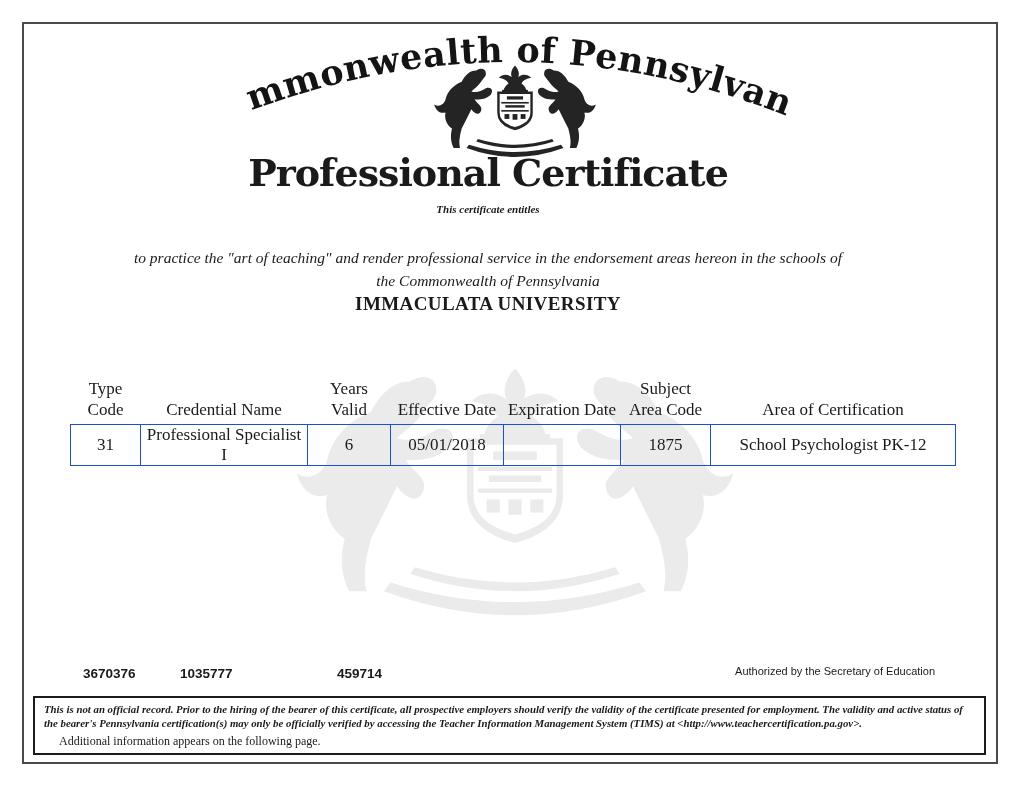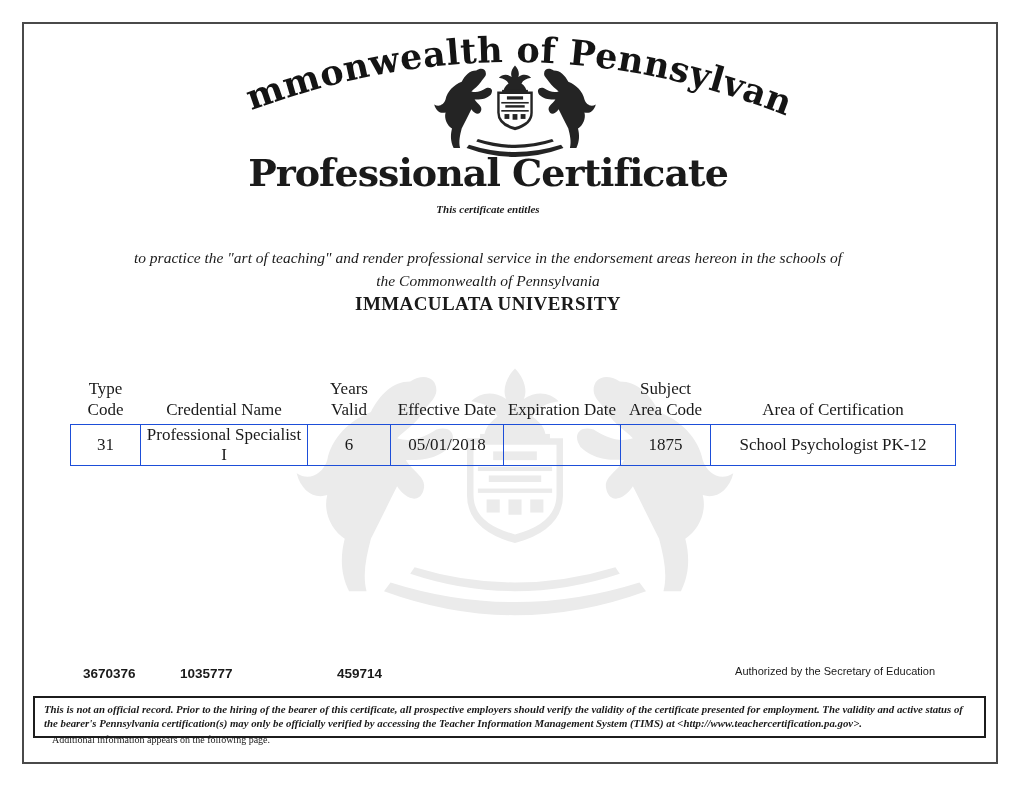--- a/index.html
+++ b/index.html
@@ -37,28 +37,28 @@
   .col-eff{width:113px}.col-exp{width:117px}.col-subj{width:90px}.col-area{width:245px}
   .ref-num{
     position:absolute;top:666px;font-family:"Liberation Sans", sans-serif;
     font-size:13.5px;font-weight:bold;z-index:1;text-align:center;
   }
   .authorized{
     position:absolute;right:89px;top:665px;font-family:"Liberation Sans", sans-serif;
     font-size:11px;z-index:1;
   }
   .footer-box{
-    position:absolute;left:33px;top:696px;width:953px;height:42px;
+    position:absolute;left:33px;top:696px;width:953px;height:59px;
     border:2px solid #1c1c1c;box-sizing:border-box;padding:4px 9px;z-index:1;
     background:transparent;
   }
   .disclaimer{
     font-size:10.8px;font-weight:bold;font-style:italic;line-height:1.3;margin:0;
   }
-  .additional{font-size:10px;margin:4px 0 0 8px;}
+  .additional{font-size:12px;margin:4px 0 0 15px;}
   .z1{z-index:1}
 </style>
 </head>
 <body>
 
 <div class="stage">
 
   <svg width="0" height="0" style="position:absolute" aria-hidden="true">
     <defs>
       <symbol id="pa-crest" viewBox="0 0 240 130">

